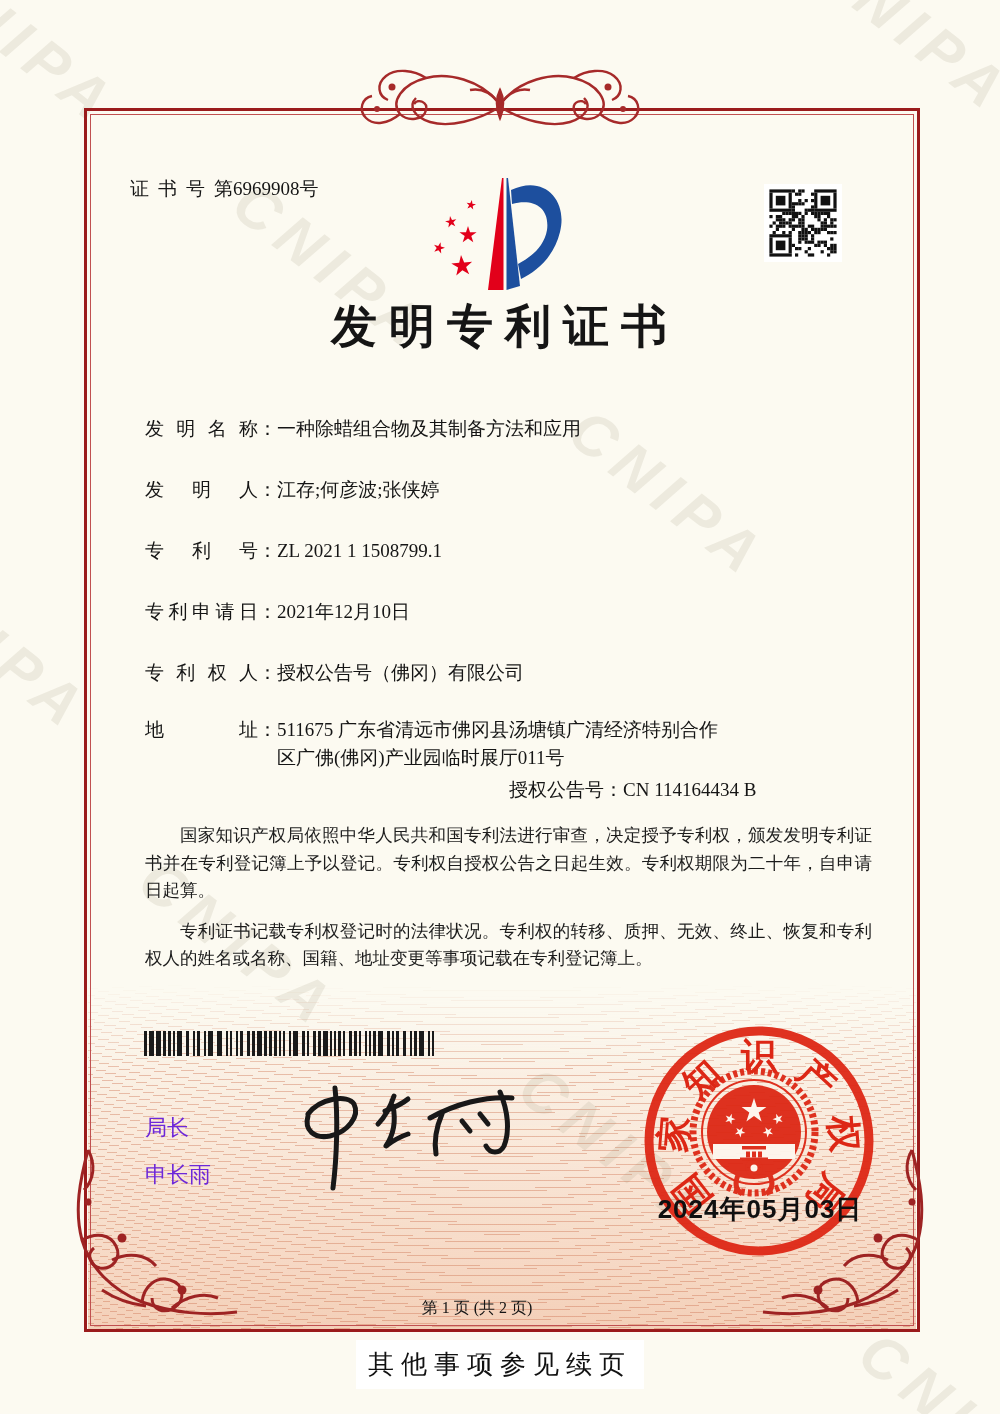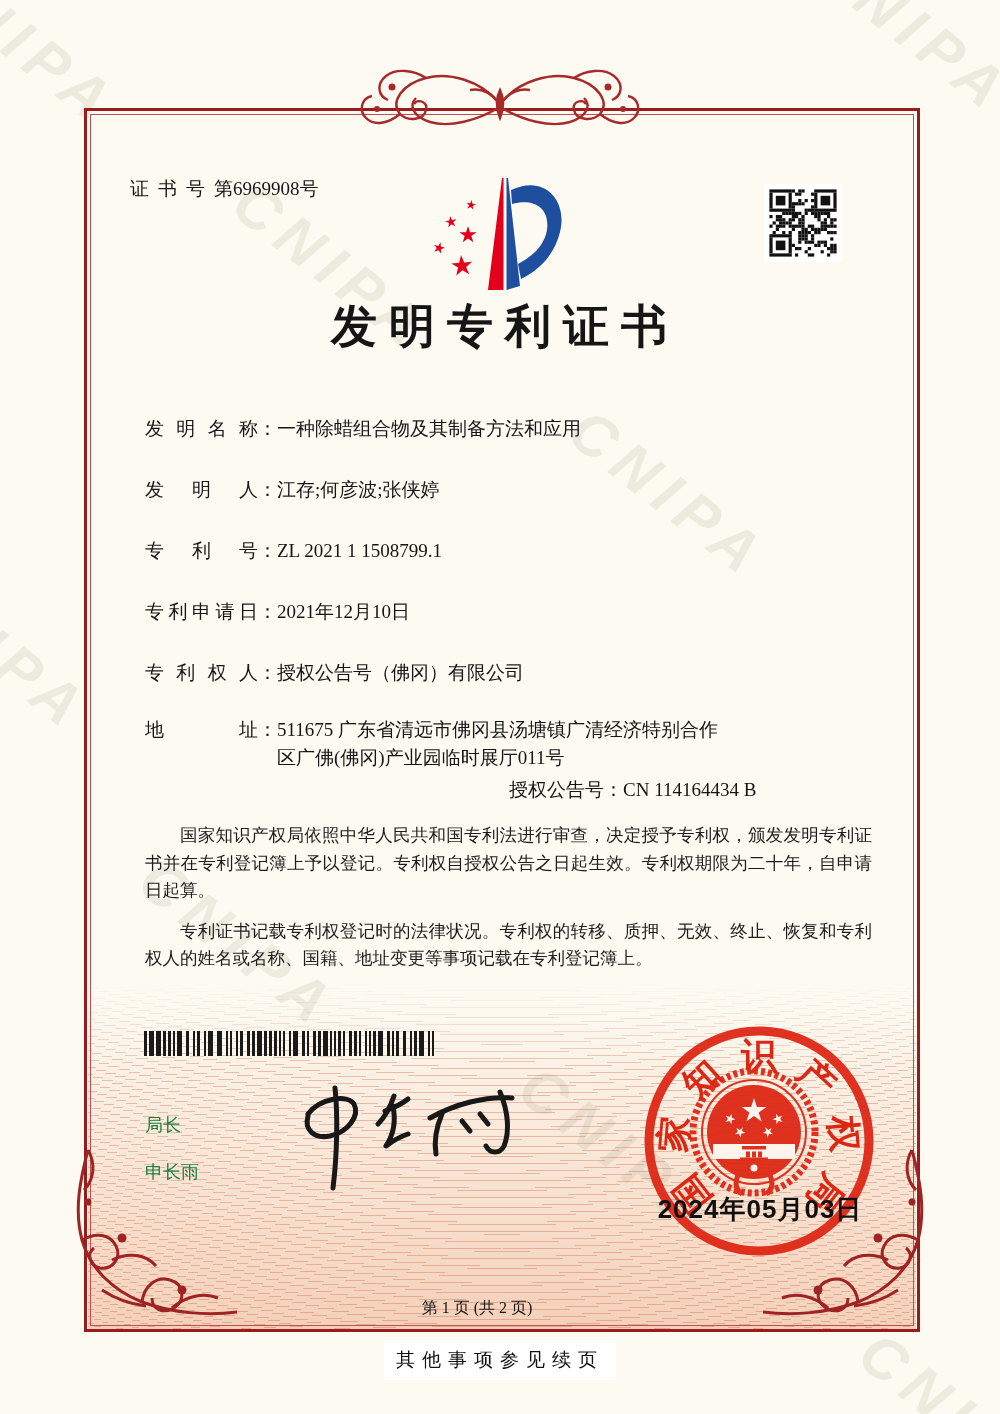--- a/index.html
+++ b/index.html
@@ -58,31 +58,31 @@
   .fvalue{display:inline-block;vertical-align:top;margin-left:0;}
   .fvalue.wrap{width:452px;}
   .paras{position:absolute;left:145px;top:822px;width:727px;}
   .paras p{
     margin:0 0 13px 0;font-size:17.5px;line-height:27.5px;
     text-align:justify;text-indent:2em;color:#1c1c1c;
   }
   .barcode{position:absolute;left:144px;top:1031px;width:298px;height:25px;font-size:0;}
   .barcode i{display:inline-block;height:25px;background:#1a1a1a;}
   .barcode s{display:inline-block;height:25px;}
-  .signoff{position:absolute;left:145px;font-size:18px;font-family:"Liberation Sans","DejaVu Sans",sans-serif;color:#15803d;}
+  .signoff{position:absolute;left:145px;font-size:22px;font-family:"Liberation Sans","DejaVu Sans",sans-serif;color:#6d28d9;}
   .seal-date{
     position:absolute;left:648px;top:1192px;width:224px;text-align:center;z-index:7;
     font-size:26px;font-weight:600;letter-spacing:1px;color:#101010;
     font-family:"Liberation Sans","DejaVu Sans",sans-serif;
   }
   .pageinfo{position:absolute;left:377px;top:1298px;width:200px;text-align:center;font-size:16px;}
   .footnote-wrap{position:absolute;left:0;top:1340px;width:1000px;text-align:center;}
   .footnote{
     display:inline-block;background:#ffffff;padding:7px 12px;
-    font-size:19px;letter-spacing:7px;color:#111;text-align:right;
+    font-size:26px;letter-spacing:7px;color:#111;text-align:right;
   }
   .seal-svg{position:absolute;left:634px;top:1016px;z-index:6;mix-blend-mode:multiply;}
 </style>
 </head>
 <body>
 
 <div class="wm" style="left:-52px;top:-58px;">CNIPA</div>
 <div class="wm" style="left:842px;top:-70px;">CNIPA</div>
 <div class="wm" style="left:262px;top:168px;">CNIPA</div>
 <div class="wm" style="left:598px;top:395px;">CNIPA</div>

